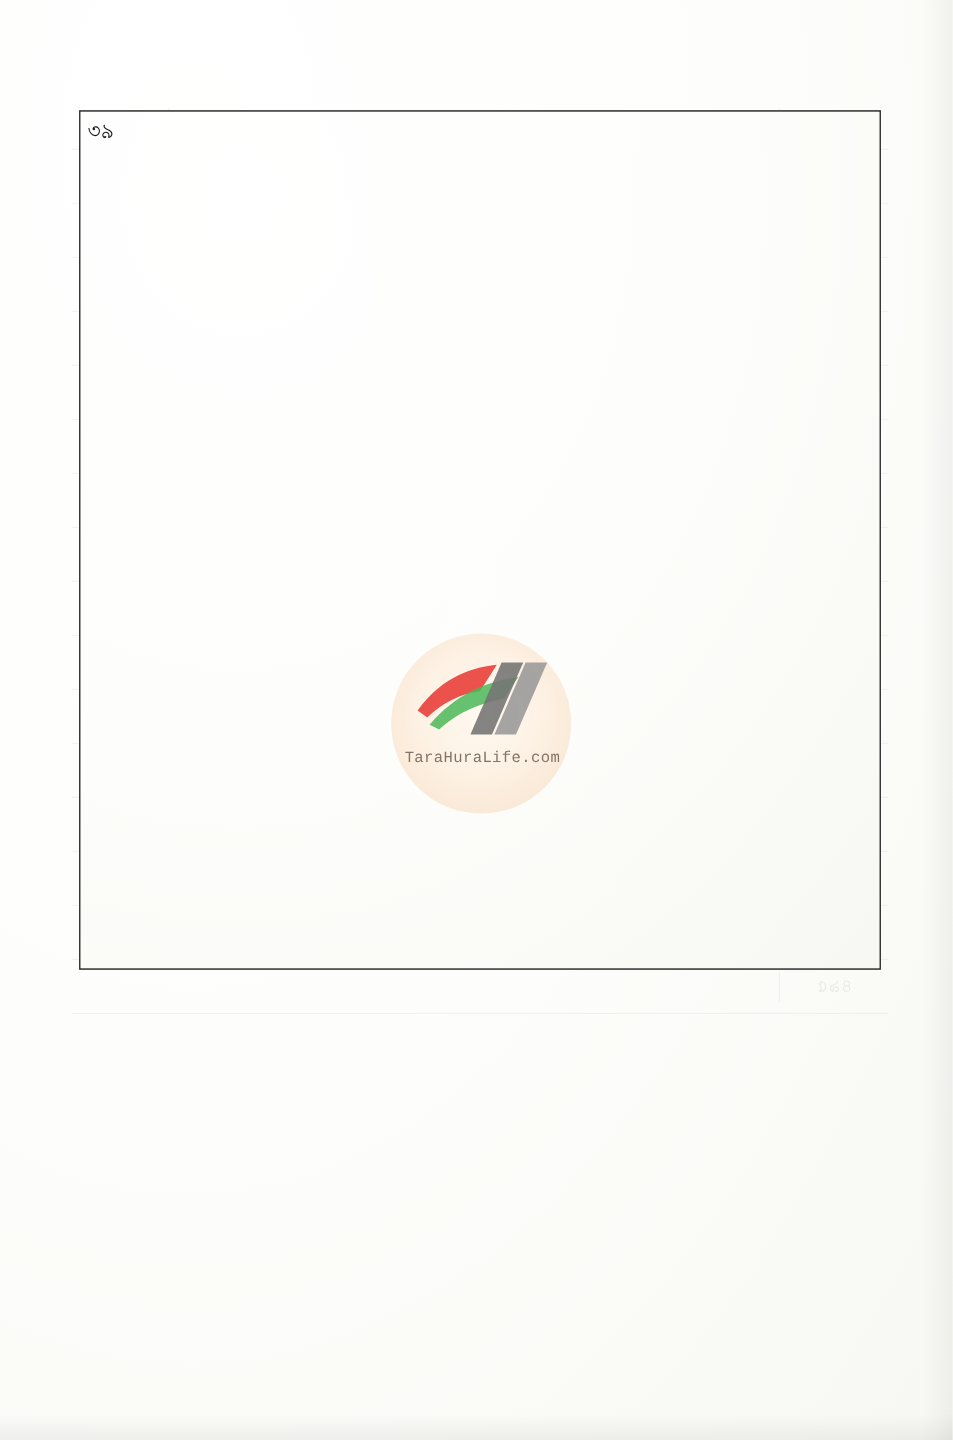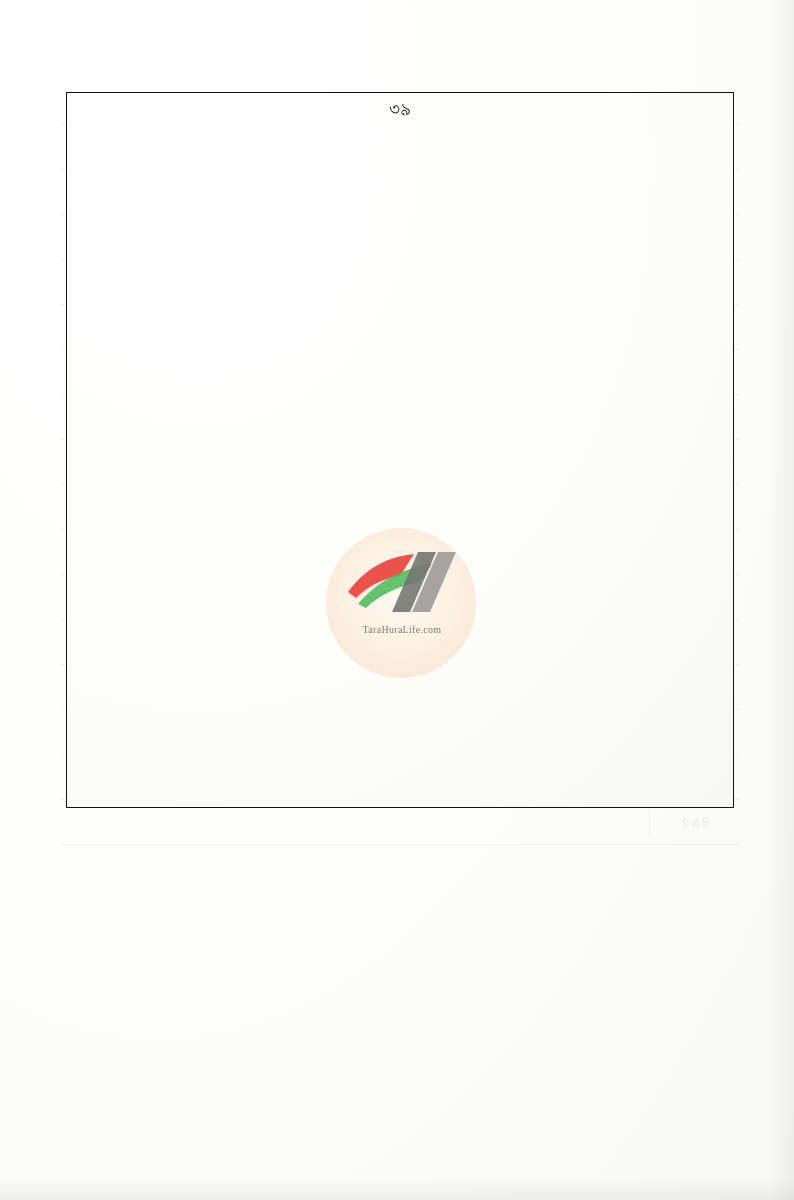--- a/index.html
+++ b/index.html
@@ -73,21 +73,20 @@
   col.c-no { width: 92px; }
   col.c-pg { width: 78px; }
 
   th.head {
     text-align: center;
     font-weight: normal;
     font-size: 18px;
     padding: 7px 4px;
   }
   td.num, td.page {
-    text-align: center;
     font-size: 17px;
   }
   td.subject {
     text-align: justify;
     text-align-last: justify;
     padding-left: 10px;
     padding-right: 10px;
   }
   td.subject.nojust {
     text-align: left;
@@ -135,22 +134,22 @@
     top: 18px;
     width: 128px;
     height: 74px;
   }
   .wm-text {
     position: absolute;
     left: 0px;
     top: 96px;
     width: 168px;
     text-align: center;
-    font-family: Liberation Serif, serif;
-    font-size: 10px;
+    font-family: Liberation Mono, monospace;
+    font-size: 13px;
     color: #7a6a5e;
     letter-spacing: .3px;
   }
 
   
   .edge-shadow {
     position: absolute;
     right: 0; top: 0; bottom: 0;
     width: 26px;
     background: linear-gradient(to right, rgba(0,0,0,0) 0%, rgba(0,0,0,.045) 100%);

